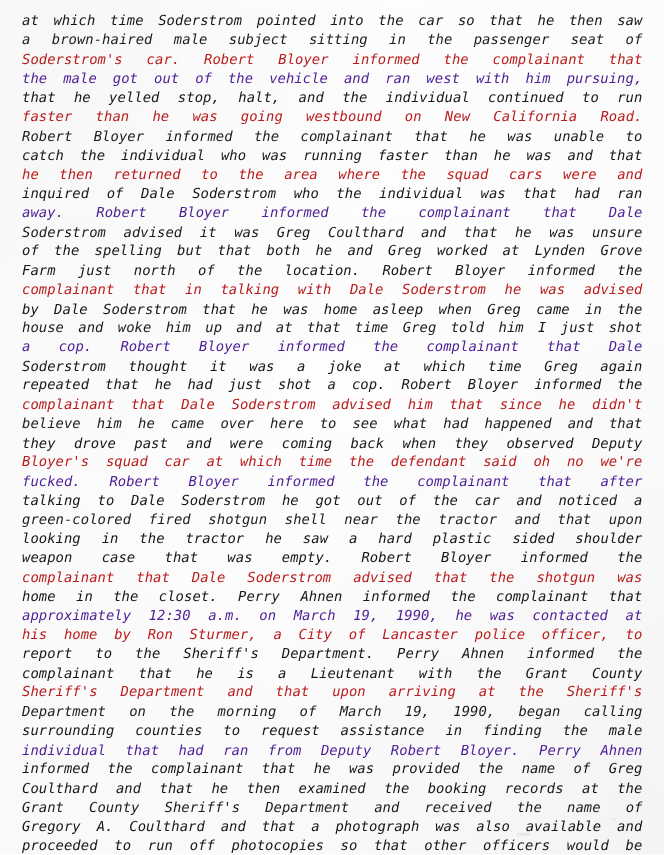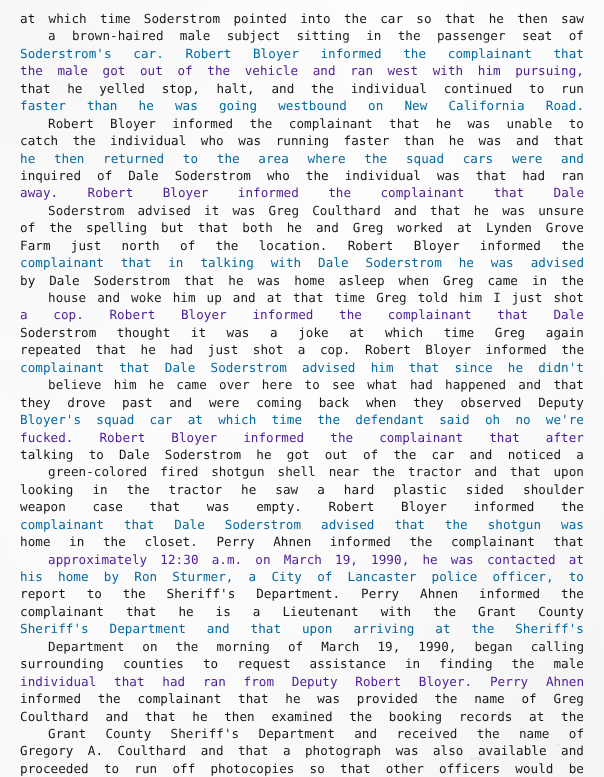--- a/index.html
+++ b/index.html
@@ -12,20 +12,21 @@
   body {
     font-family: "DejaVu Sans Mono", "Liberation Mono", monospace;
   }
 
   #page {
     position: relative;
     width: 604px;
     height: 777px;
     background: #fefefe;
     overflow: hidden;
+    font-style: italic;
   }
 
   
   #paper-texture {
     position: absolute;
     inset: 0;
     background:
       radial-gradient(ellipse at 8% 4%, rgba(0,0,0,0.018), rgba(0,0,0,0) 42%),
       radial-gradient(ellipse at 96% 96%, rgba(0,0,0,0.020), rgba(0,0,0,0) 46%),
       radial-gradient(ellipse at 50% 50%, rgba(0,0,0,0.0), rgba(0,0,0,0.012) 88%),
@@ -63,22 +64,22 @@
     white-space: pre;
     color: #161616;
     text-rendering: geometricPrecision;
   }
 
   .line > span {
     display: inline-block;
   }
 
   
-  .line:nth-child(3n)   { color: #0369a1; }
-  .line:nth-child(5n+2) { color: #1b1b1b; margin-left: 28px; }
+  .line:nth-child(3n)   { color: #b91c1c; }
+  .line:nth-child(5n+2) { color: #1b1b1b; }
   .line:nth-child(7n+4) { color: #4c1d95; }
 </style>
 </head>
 <body>
 
 <div id="page" style="background: rgb(254, 254, 254);">
 
   <div id="paper-texture"></div>
   <div id="scan-speck-a"></div>
   <div id="scan-speck-b"></div>

